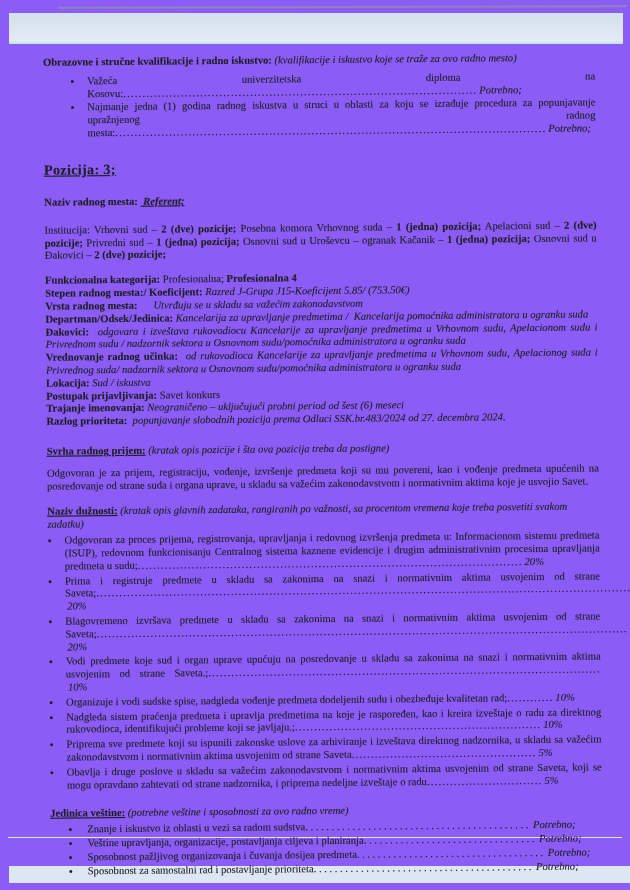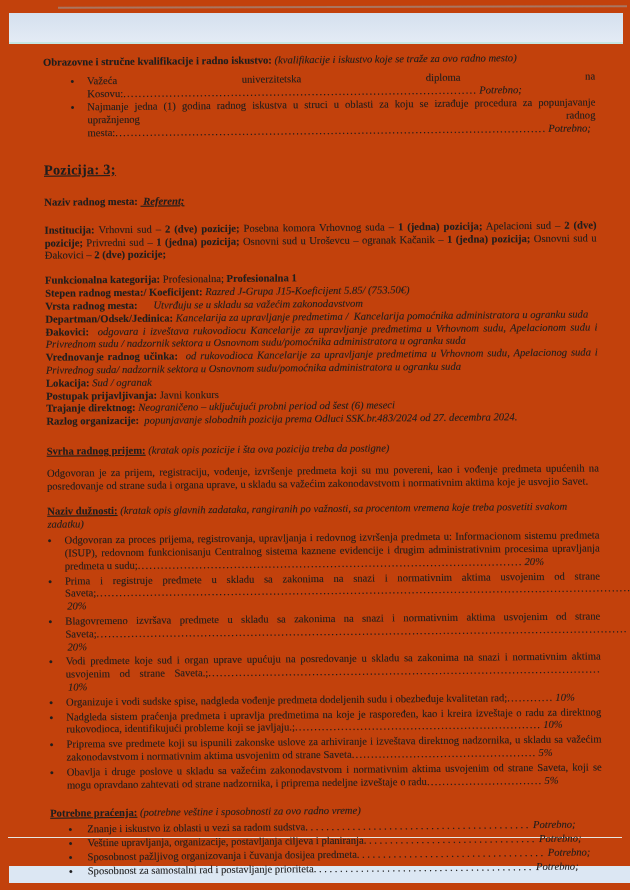--- a/index.html
+++ b/index.html
@@ -2,21 +2,21 @@
 <html><head>
 <meta charset="utf-8">
 <style>
   html,body { margin:0; padding:0; }
   body {
     width:630px; height:890px; overflow:hidden;
     background:#fbfbf9;
     font-family:"Liberation Serif", serif;
     color:#1e1e1e;
   }
-  .scan-root { position:relative; width:630px; height:890px; background:#c2410c; }
+  .scan-root { position:relative; width:630px; height:890px; background:#8b5cf6; }
 
   
   .top-artifact { position:absolute; top:6px; left:58px; right:3px; height:2px;
     background:#9a9a9a; opacity:.6; transform:rotate(-0.15deg); }
   .band-top { position:absolute; left:9px; right:7px; top:13px; height:29px;
     background:linear-gradient(#d5e0ee,#e3ebf5);
     border-bottom:2px solid #c5e6e2; }
   .band-bottom { position:absolute; left:9px; right:0px; top:866px; height:17px;
     background:#dce7f3; }
   .faint-line { position:absolute; left:8px; right:8px; top:837px; height:1px;
@@ -37,21 +37,21 @@
   .sec-head .title { font-weight:bold; }
   .sec-note { font-style:italic; }
 
   .pos-head { margin-top:21px; font-size:14.2px; font-weight:bold;
     text-decoration:underline; text-align:left; letter-spacing:.3px; }
   .naziv { margin-top:18px; text-align:left; }
   .naziv .label { font-weight:bold;margin-top:32px; }
   .job-title { font-weight:bold; font-style:italic; text-decoration:underline; }
 
   .inst { margin-top:15px; }
-  .inst .label { font-weight:bold; }
+  .inst .label { font-weight:normal; }
 
   .fields { margin-top:12px; }
   .field { margin:0; }
   .field .label { font-weight:bold; }
 
   .purpose-sec { margin-top:17px; }
   .purpose-text { margin-top:9px; }
 
   .duties-sec { margin-top:13px; }
   .skills-sec { margin-top:15px; }
@@ -99,30 +99,30 @@
     <p class="naziv">
       <span class="label">Naziv radnog mesta:</span>
       <span class="job-title">&nbsp;Referent;</span>
     </p>
 
     <p class="inst">
       <span class="label">Institucija:</span><span id="inst-segs"><span> Vrhovni sud – </span><span class="b">2 (dve) pozicije;</span><span> Posebna komora Vrhovnog suda – </span><span class="b">1 (jedna) pozicija;</span><span> Apelacioni sud – </span><span class="b">2 (dve) pozicije;</span><span> Privredni sud – </span><span class="b">1 (jedna) pozicija;</span><span> Osnovni sud u Uroševcu – ogranak Kačanik – </span><span class="b">1 (jedna) pozicija;</span><span> Osnovni sud u Đakovici – </span><span class="b">2 (dve) pozicije;</span></span>
     </p>
 
     <div class="fields" id="fields">
-        <div class="field"><span class="label">Funkcionalna kategorija:</span><span> Profesionalna; </span><span class="b">Profesionalna 1</span></div>
+        <div class="field"><span class="label">Funkcionalna kategorija:</span><span> Profesionalna; </span><span class="b">Profesionalna 4</span></div>
         <div class="field"><span class="label">Stepen radnog mesta:/ Koeficijent:</span><span class="i"> Razred J-Grupa J15-Koeficijent 5.85/ (753.50€)</span></div>
         <div class="field"><span class="label">Vrsta radnog mesta:</span><span class="i">&nbsp;&nbsp;&nbsp;&nbsp;&nbsp;&nbsp;Utvrđuju se u skladu sa važećim zakonodavstvom</span></div>
         <div class="field"><span class="label">Departman/Odsek/Jedinica:</span><span class="i"> Kancelarija za upravljanje predmetima /&nbsp; Kancelarija pomoćnika administratora u ogranku suda</span></div>
         <div class="field"><span class="label">Đakovici:</span><span class="i">&nbsp; odgovara i izveštava rukovodiocu Kancelarije za upravljanje predmetima u Vrhovnom sudu, Apelacionom sudu i Privrednom sudu / nadzornik sektora u Osnovnom sudu/pomoćnika administratora u ogranku suda</span></div>
         <div class="field"><span class="label">Vrednovanje radnog učinka:</span><span class="i">&nbsp; od rukovodioca Kancelarije za upravljanje predmetima u Vrhovnom sudu, Apelacionog suda i Privrednog suda/ nadzornik sektora u Osnovnom sudu/pomoćnika administratora u ogranku suda</span></div>
-        <div class="field"><span class="label">Lokacija:</span><span class="i"> Sud / ogranak</span></div>
-        <div class="field"><span class="label">Postupak prijavljivanja:</span><span> Javni konkurs</span></div>
-        <div class="field"><span class="label">Trajanje direktnog:</span><span class="i"> Neograničeno – uključujući probni period od šest (6) meseci</span></div>
-        <div class="field"><span class="label">Razlog organizacije:</span><span class="i">&nbsp; popunjavanje slobodnih pozicija prema Odluci SSK.br.483/2024 od 27. decembra 2024.</span></div>
+        <div class="field"><span class="label">Lokacija:</span><span class="i"> Sud / iskustva</span></div>
+        <div class="field"><span class="label">Postupak prijavljivanja:</span><span> Savet konkurs</span></div>
+        <div class="field"><span class="label">Trajanje imenovanja:</span><span class="i"> Neograničeno – uključujući probni period od šest (6) meseci</span></div>
+        <div class="field"><span class="label">Razlog prioriteta:</span><span class="i">&nbsp; popunjavanje slobodnih pozicija prema Odluci SSK.br.483/2024 od 27. decembra 2024.</span></div>
       </div>
 
     <section class="purpose-sec">
       <p class="sec-head">
         <span class="title u">Svrha radnog prijem:</span>
         <span class="sec-note">(kratak opis pozicije i šta ova pozicija treba da postigne)</span>
       </p>
       <p class="purpose-text">Odgovoran je za prijem, registraciju, vođenje, izvršenje predmeta koji su mu povereni, kao i vođenje predmeta upućenih na posredovanje od strane suda i organa uprave, u skladu sa važećim zakonodavstvom i normativnim aktima koje je usvojio Savet.</p>
     </section>
 
@@ -138,21 +138,21 @@
           <li><span>Vodi predmete koje sud i organ uprave upućuju na posredovanje u skladu sa zakonima na snazi i normativnim aktima usvojenim od strane Saveta.;</span><span class="dots">......................................................................................................</span><span class="li-val">10%</span></li>
           <li><span>Organizuje i vodi sudske spise, nadgleda vođenje predmeta dodeljenih sudu i obezbeđuje kvalitetan rad;</span><span class="dots">............</span><span class="li-val">10%</span></li>
           <li><span>Nadgleda sistem praćenja predmeta i upravlja predmetima na koje je raspoređen, kao i kreira izveštaje o radu za direktnog rukovodioca, identifikujući probleme koji se javljaju.;</span><span class="dots">................................................................</span><span class="li-val">10%</span></li>
           <li><span>Priprema sve predmete koji su ispunili zakonske uslove za arhiviranje i izveštava direktnog nadzornika, u skladu sa važećim zakonodavstvom i normativnim aktima usvojenim od strane Saveta</span><span class="dots">................................................</span><span class="li-val">5%</span></li>
           <li><span>Obavlja i druge poslove u skladu sa važećim zakonodavstvom i normativnim aktima usvojenim od strane Saveta, koji se mogu opravdano zahtevati od strane nadzornika, i priprema nedeljne izveštaje o radu</span><span class="dots">..............................</span><span class="li-val">5%</span></li>
         </ul>
     </section>
 
     <section class="skills-sec">
       <p class="sec-head">
-        <span class="title u">Potrebne praćenja:</span>
+        <span class="title u">Jedinica veštine:</span>
         <span class="sec-note">(potrebne veštine i sposobnosti za ovo radno vreme)</span>
       </p>
       <ul class="skills-list" id="skills-list">
           <li><span>Znanje i iskustvo iz oblasti u vezi sa radom sudstva</span><span class="dots wide">...........................................</span><span class="li-val">Potrebno;</span></li>
           <li><span>Veštine upravljanja, organizacije, postavljanja ciljeva i planiranja</span><span class="dots wide">.................................</span><span class="li-val">Potrebno;</span></li>
           <li><span>Sposobnost pažljivog organizovanja i čuvanja dosijea predmeta</span><span class="dots wide">....................................</span><span class="li-val">Potrebno;</span></li>
           <li><span>Sposobnost za samostalni rad i postavljanje prioriteta</span><span class="dots wide">..........................................</span><span class="li-val">Potrebno;</span></li>
         </ul>
     </section>
 

